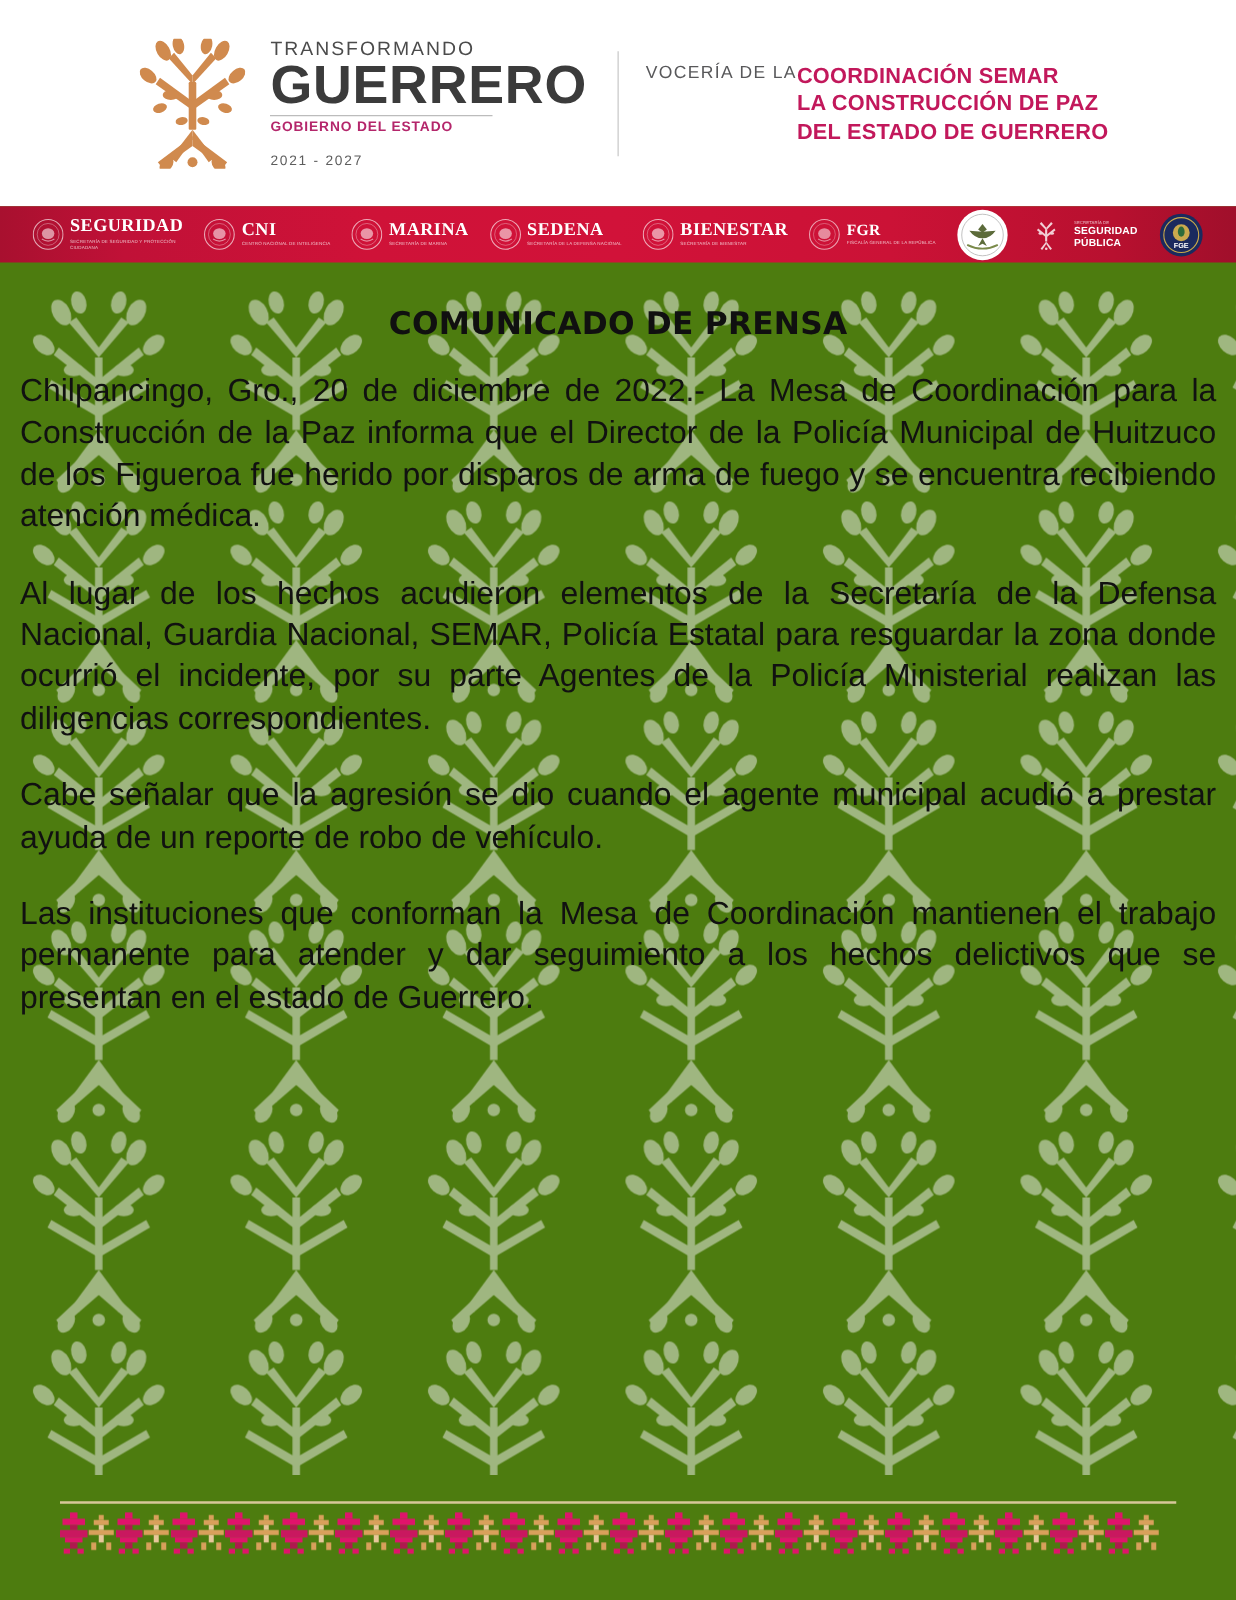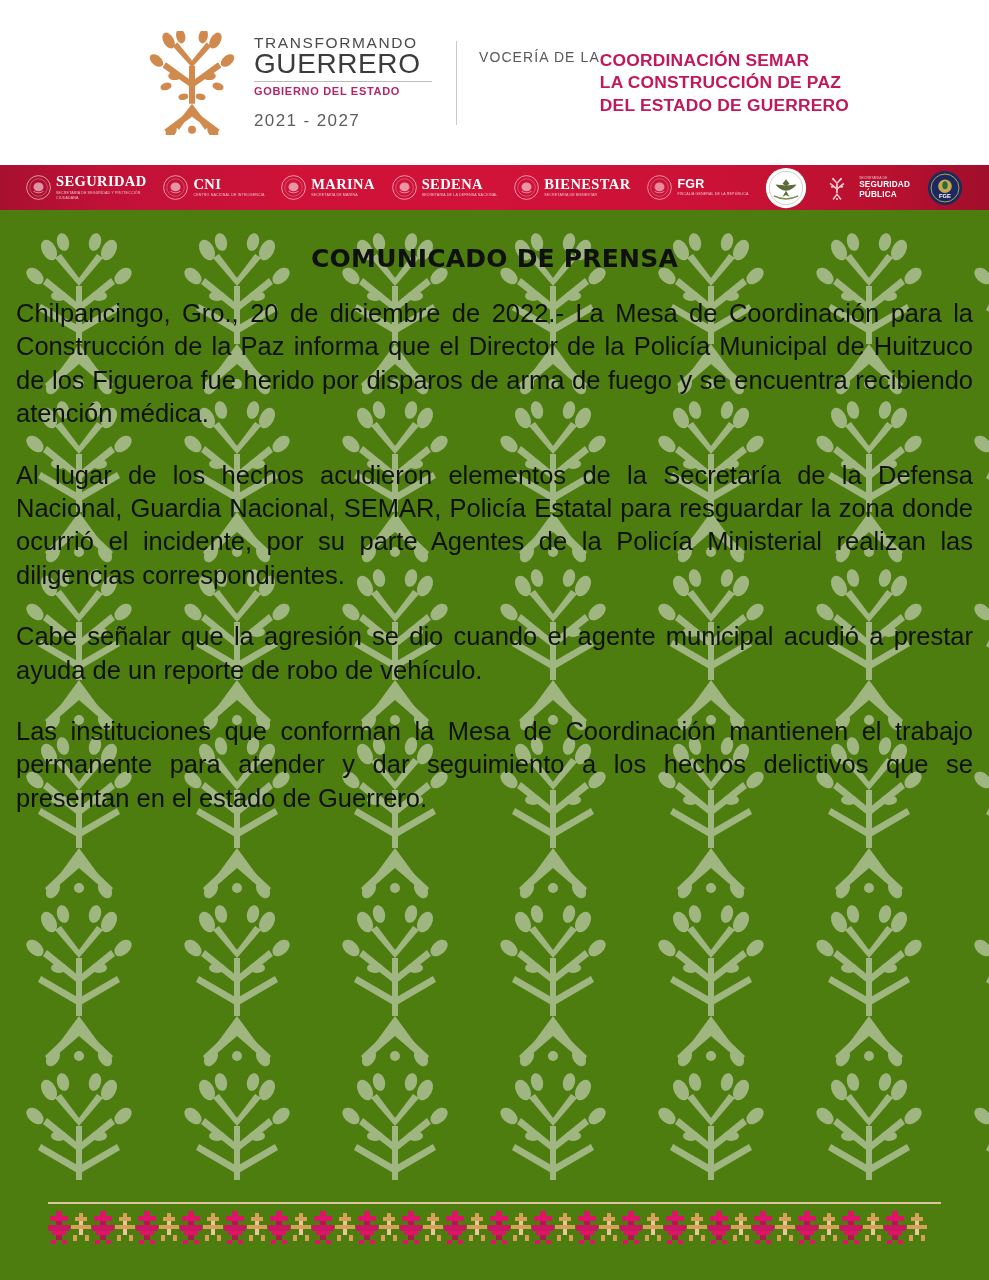--- a/index.html
+++ b/index.html
@@ -63,42 +63,42 @@
     padding-right: 24px;
   }
   .brand-transformando {
     font-size: 15.5px;
     letter-spacing: 1.6px;
     color: #4b4b4b;
     font-weight: 400;
     line-height: 1.1;
   }
   .brand-guerrero {
-    font-size: 28px;
+    font-size: 43px;
     letter-spacing: 0.6px;
     color: #3b3b3b;
-    font-weight: 400;
+    font-weight: 700;
     line-height: 1.02;
     margin-top: -1px;
   }
   .brand-rule {
     height: 1px;
     background: #bcbcbc;
     margin: 2px 0 3px 0;
     width: 178px;
   }
   .brand-gobierno {
     font-size: 11px;
     letter-spacing: 0.7px;
     color: #b4266b;
     font-weight: 700;
     line-height: 1.1;
   }
   .brand-years {
-    font-size: 17px;
+    font-size: 11px;
     letter-spacing: 1.4px;
     color: #5d5d5d;
     font-weight: 400;
     margin-top: 14px;
   }
   .vdivider {
     width: 1px;
     height: 84px;
     background: #c9c9c9;
     margin: 0 22px 0 0;
@@ -171,21 +171,21 @@
   }
   .inst-sub {
     color: rgba(255,255,255,0.72);
     font-size: 3.6px;
     letter-spacing: 0.15px;
     line-height: 1.45;
     margin-top: 1.5px;
     max-width: 86px;
   }
   .inst-fgr .inst-name {
-    font-family: Liberation Sans, sans-serif;
+    font-family: Liberation Serif, serif;
     font-size: 12.5px;
     letter-spacing: 0.2px;
   }
   .inst-sp .inst-name {
     font-family: "Liberation Sans", sans-serif;
     font-size: 8.2px;
     letter-spacing: 0.2px;
     line-height: 1.14;
   }
   .inst-sp .inst-micro {

